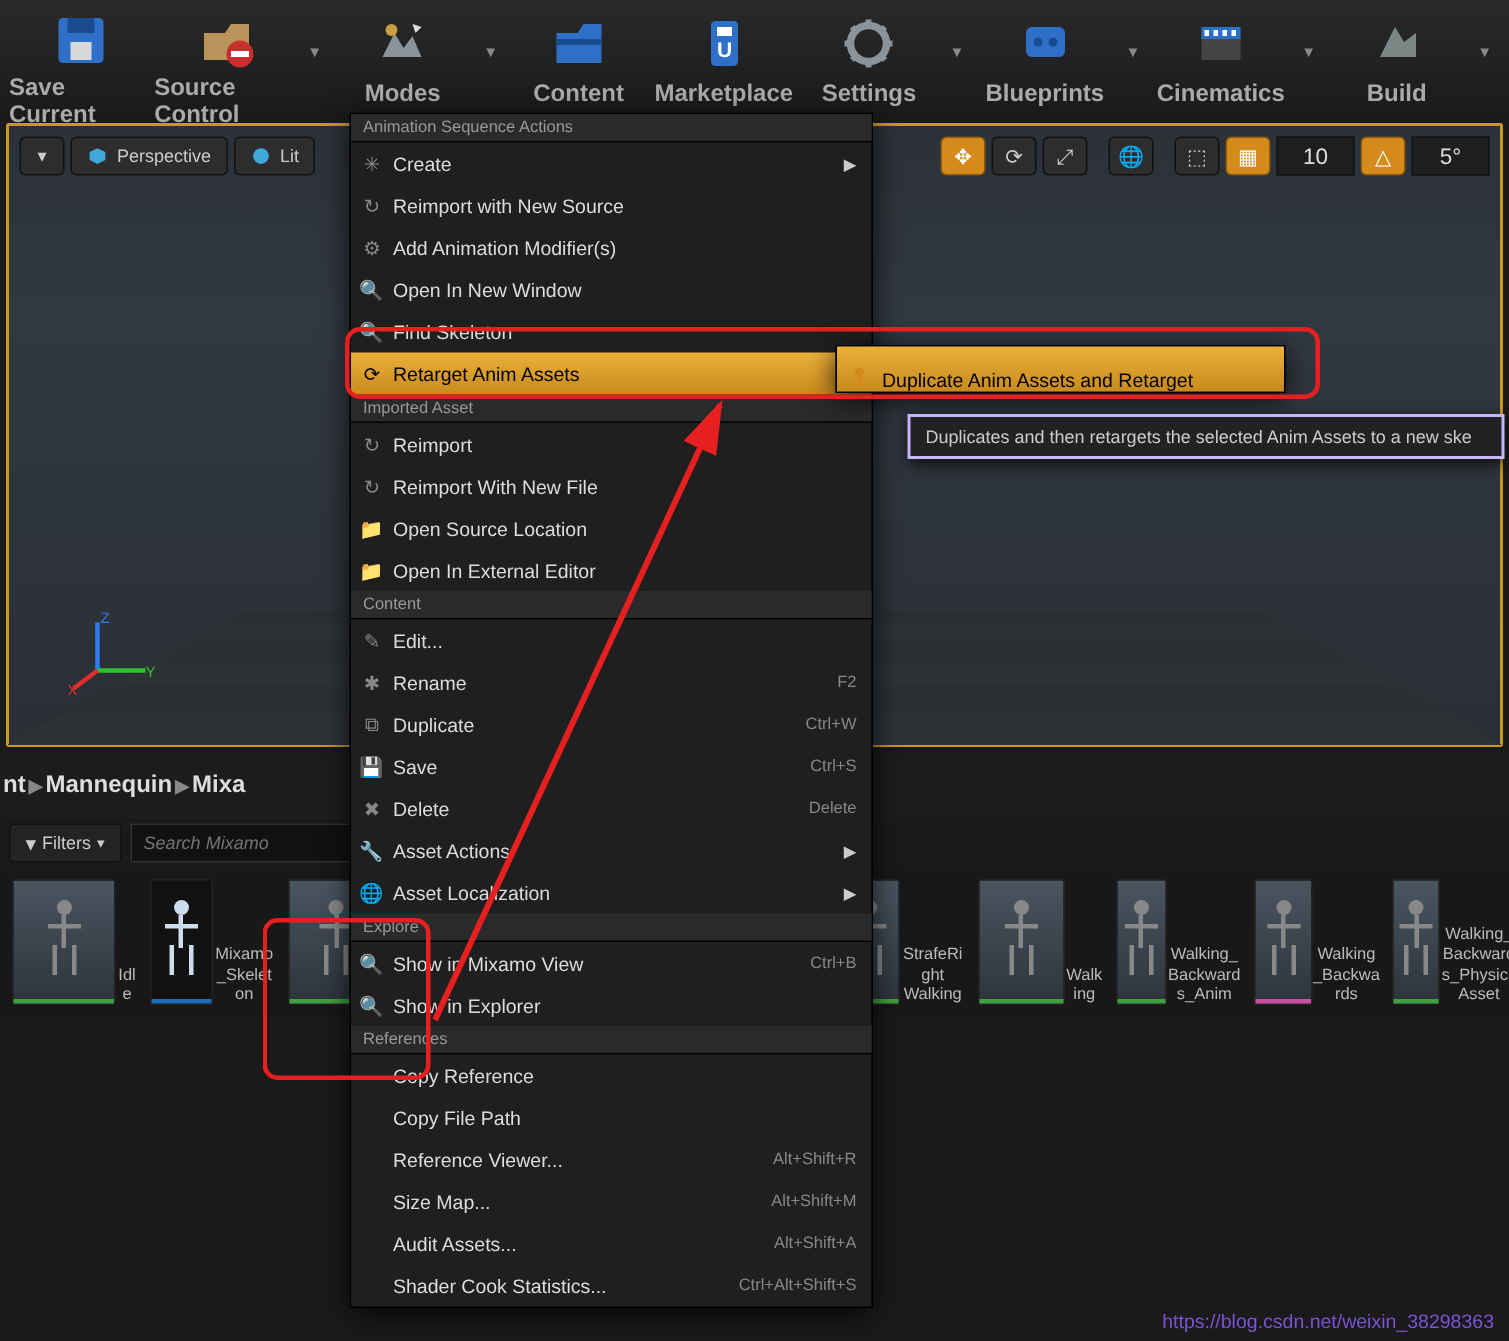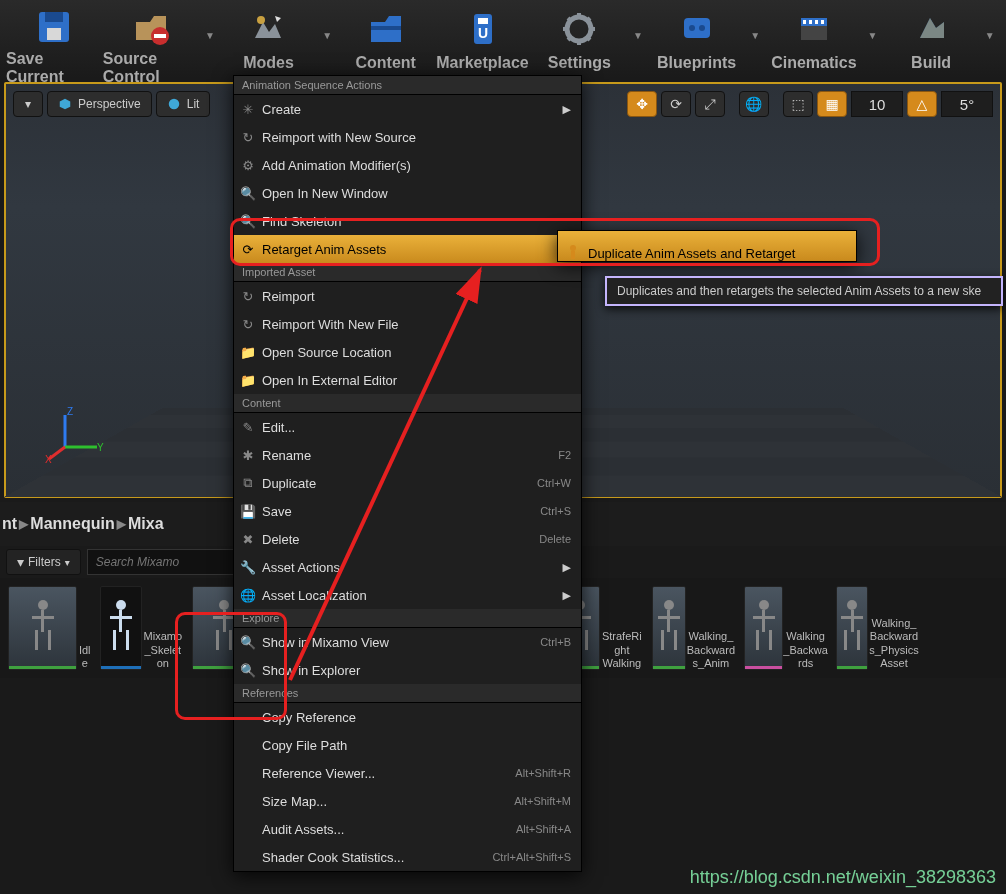--- a/index.html
+++ b/index.html
@@ -61,21 +61,21 @@
 
 .tooltip { position: absolute; top: 276px; left: 605px; width: 398px; background: #222; border: 2px solid #c4b5fd; padding: 6px 10px; font-size: 12px; color: #ccc; box-shadow: 0 3px 10px rgba(0,0,0,0.8); white-space: nowrap; overflow: hidden; }
 
 
 .redbox { position: absolute; border: 3px solid #e62020; border-radius: 10px; pointer-events: none; z-index: 100; }
 .rb1 { top: 218px; left: 230px; width: 650px; height: 48px; }
 .rb2 { top: 612px; left: 175px; width: 112px; height: 108px; }
 .red-arrow { position: absolute; z-index: 99; pointer-events: none; }
 
 
-.wm { position: absolute; bottom: 6px; right: 10px; font-size: 18px; color: #86efac; opacity: 0.85; }
+.wm { position: absolute; bottom: 6px; right: 10px; font-size: 13px; color: #8b5cf6; opacity: 0.85; }
 
 
 .figure { width: 30px; height: 60px; position: relative; }
 .figure .head { width: 10px; height: 10px; border-radius: 50%; background: #888; position: absolute; top: 2px; left: 10px; }
 .figure .body { width: 3px; height: 22px; background: #888; position: absolute; top: 12px; left: 13.5px; }
 .figure .legs { width: 16px; height: 20px; position: absolute; top: 32px; left: 7px; border-left: 3px solid #888; border-right: 3px solid #888; transform: skewY(0deg); }
 .figure .arms { width: 22px; height: 3px; background: #888; position: absolute; top: 18px; left: 4px; }
 .skeleton-thumb { background: #111 !important; }
 .skeleton-thumb .figure .head, .skeleton-thumb .figure .body, .skeleton-thumb .figure .arms { background: #cde; }
 .skeleton-thumb .figure .legs { border-color: #cde; }
@@ -319,20 +319,31 @@
     </div>
     <div class="asset">
       <div class="thumb green">
         <div class="figure">
           <div class="head"></div>
           <div class="body"></div>
           <div class="arms"></div>
           <div class="legs"></div>
         </div>
       </div>
+      <div class="alabel">Walking</div>
+    </div>
+    <div class="asset">
+      <div class="thumb green">
+        <div class="figure">
+          <div class="head"></div>
+          <div class="body"></div>
+          <div class="arms"></div>
+          <div class="legs"></div>
+        </div>
+      </div>
       <div class="alabel">Walking_Backwards_Anim</div>
     </div>
     <div class="asset">
       <div class="thumb pink">
         <div class="figure">
           <div class="head"></div>
           <div class="body"></div>
           <div class="arms"></div>
           <div class="legs"></div>
         </div>

